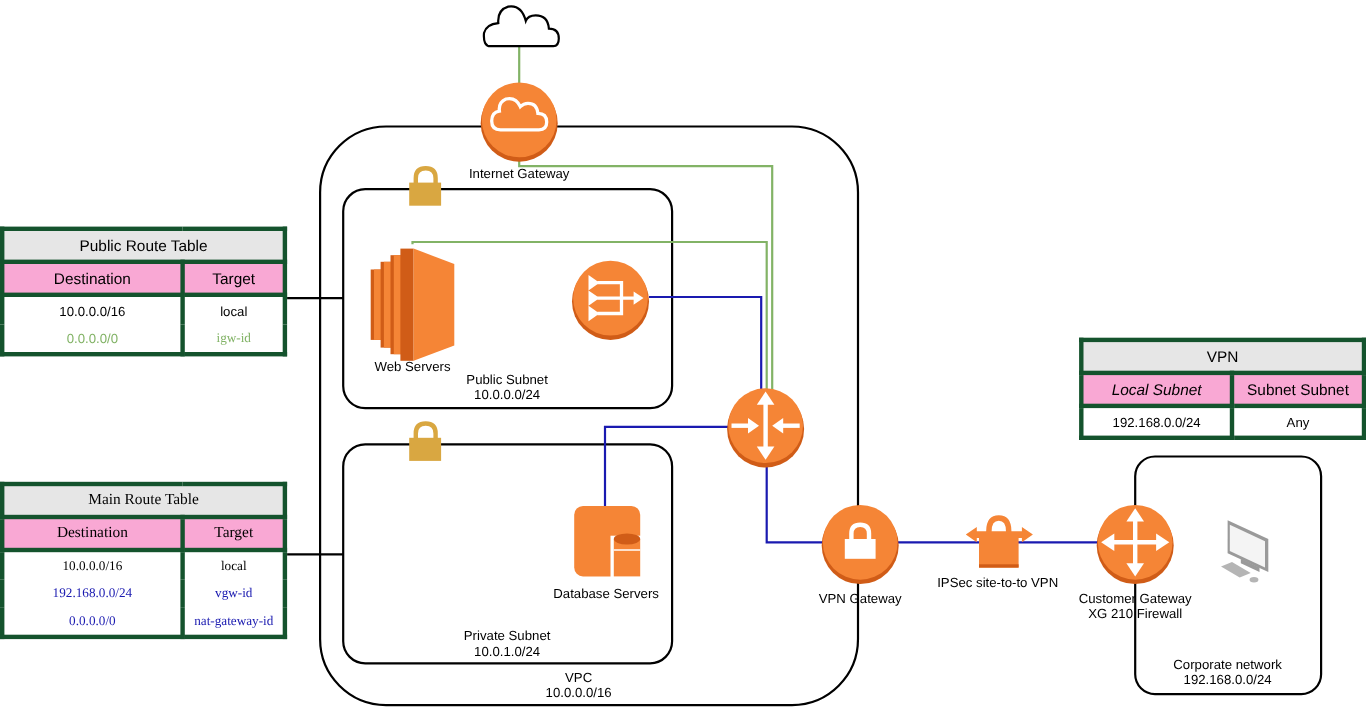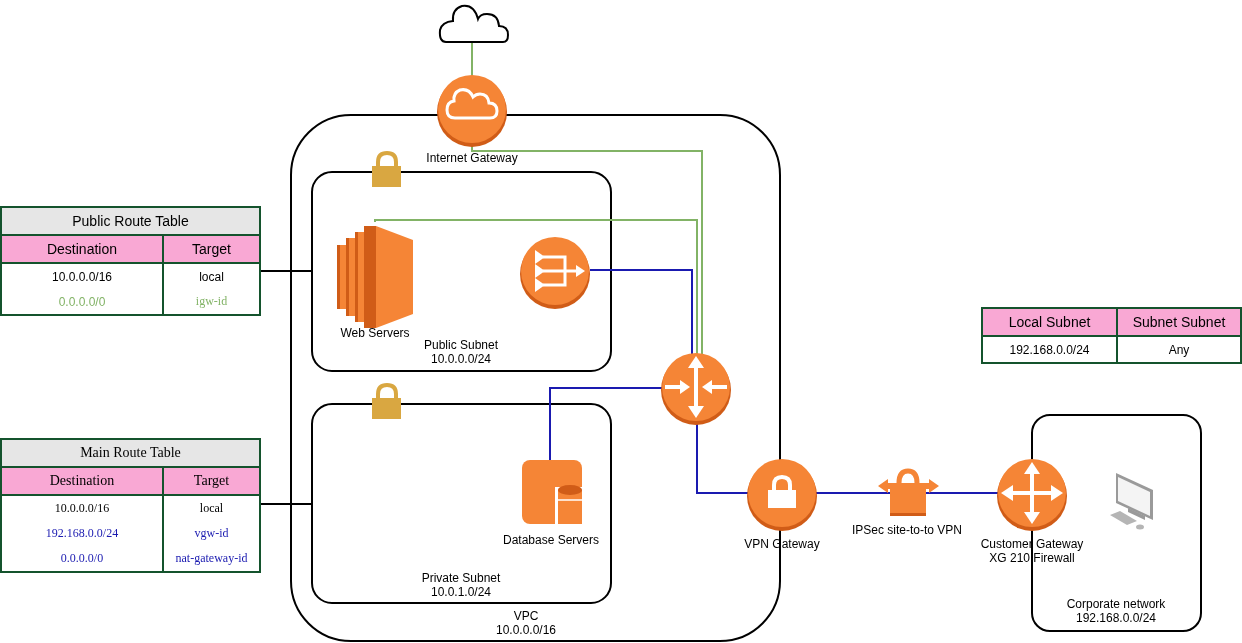--- a/index.html
+++ b/index.html
@@ -1,20 +1,20 @@
 <!DOCTYPE html>
 <html><head>
 <meta charset="utf-8">
 <style>
   html, body { margin:0; padding:0; background:#ffffff; }
   body { width:1242px; height:643px; position:relative; overflow:hidden; font-family:"Liberation Sans", sans-serif; }
   svg { position:absolute; left:0; top:0; }
   .lbl { font-family:"Liberation Sans", sans-serif; font-size:12px; fill:#000; }
   .tbl { position:absolute; border-collapse:collapse; font-family:"Liberation Sans", sans-serif; background:#fff; }
-  .tbl td, .tbl th { border:2px solid #14532d; text-align:center; padding:0; font-weight:normal; }
+  .tbl td, .tbl th { border:4px solid #14532d; text-align:center; padding:0; font-weight:normal; }
   .tbl .title { background:#e6e6e6; font-size:14px; height:26px; }
   .tbl .hdr { background:#f9a8d4; font-size:14px; height:26px; }
   .tbl .cell { font-size:12px; height:25px; }
   .green { color:#82b366; }
   .blue { color:#1a1ab0; }
 </style>
 </head>
 <body>
 
 <svg width="1242" height="643" viewBox="0 0 1242 643">
@@ -191,22 +191,25 @@
   </tr>
   <tr>
     <td class="cell blue" style="border-top:none;">0.0.0.0/0</td>
     <td class="cell blue" style="border-top:none;">nat-gateway-id</td>
   </tr>
 </tbody>
   </table>
 
 <table class="tbl" style="left:981px; top:307px; width:261px;">
   <tbody>
-  <tr>
-    <th class="hdr" style="width:133px;">Local Subnet</th>
+      <tr>
+        <th colspan="2" class="title">VPN</th>
+      </tr>
+  <tr>
+    <th class="hdr" style="width:133px;font-style:italic;">Local Subnet</th>
     <th class="hdr">Subnet Subnet</th>
   </tr>
   <tr>
     <td class="cell">192.168.0.0/24</td>
     <td class="cell">Any</td>
   </tr>
 </tbody>
   </table>
 
 </body></html>

